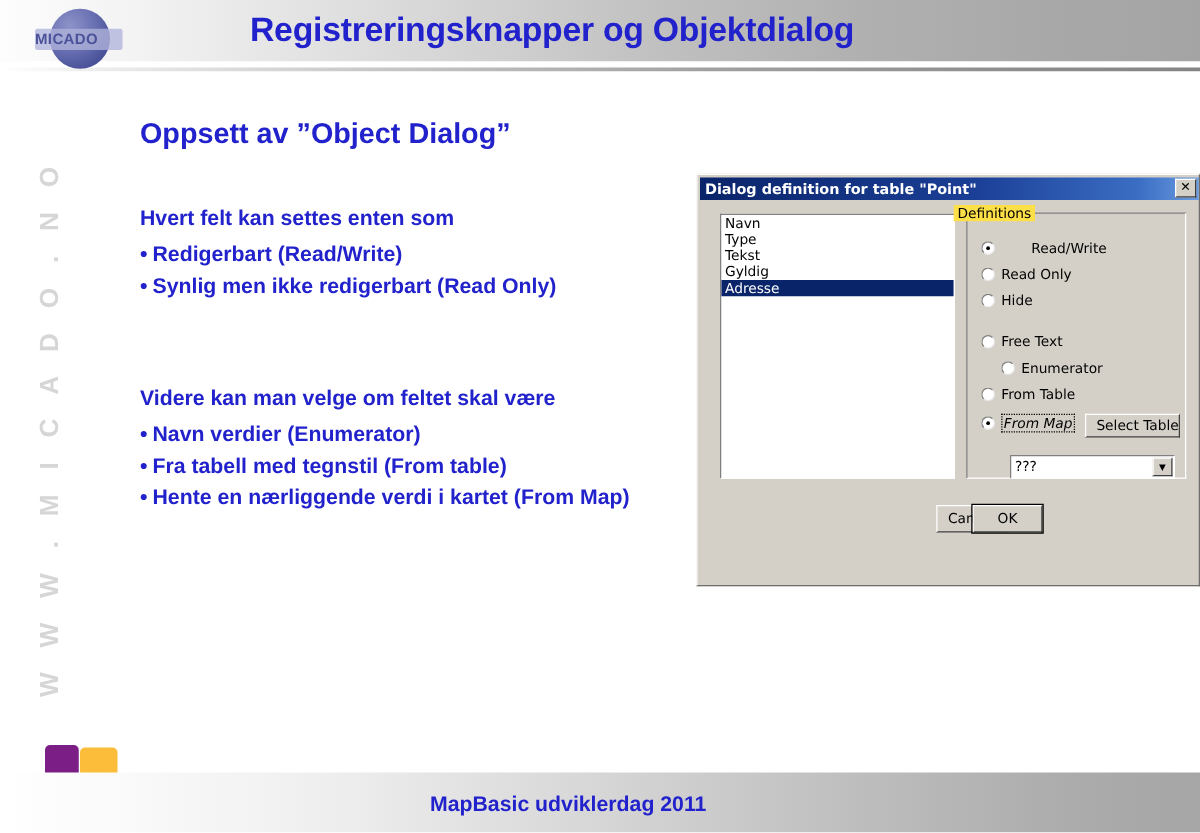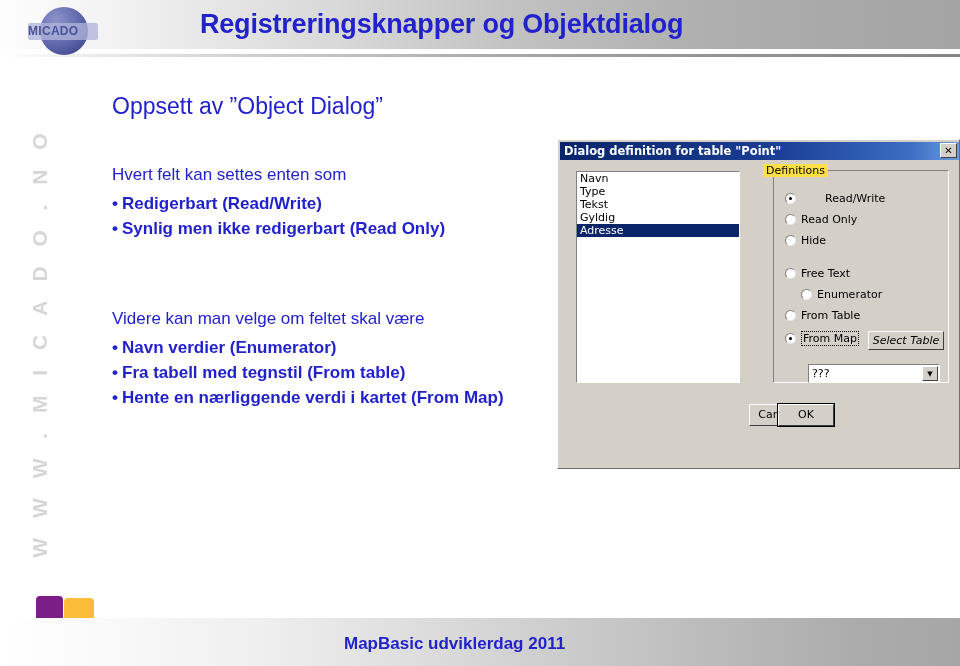--- a/index.html
+++ b/index.html
@@ -91,21 +91,21 @@
     left: 8px; top: 596px;
     width: 96px; height: 66px;
   }
   .sq { position: absolute; border-radius: 4px; }
   #sq-purple { left: 28px; top: 0px;  width: 27px; height: 27px; background: #7b1f86; }
   #sq-yellow { left: 56px; top: 2px;  width: 30px; height: 30px; background: #fcbd3a; }
   #sq-orange { left: 24px; top: 28px; width: 34px; height: 34px; background: #f19a2b; }
   #sq-teal   { left: 3px;  top: 44px; width: 18px; height: 18px; background: #5fc2b0; }
 
   
-  .slide-text { position: absolute; color: #2222cc; font-weight: normal; white-space: nowrap; }
+  .slide-text { position: absolute; color: #2222cc; font-weight: bold; white-space: nowrap; }
   #subtitle { left: 112px; top: 93px; font-size: 23px; }
   #lead-1   { left: 112px; top: 165px; font-size: 17px; }
   #lead-2   { left: 112px; top: 309px; font-size: 17px; }
 
   .bullet-list { position: absolute; color: #2222cc; font-weight: bold; font-size: 17px; }
   #list-1 { left: 112px; top: 191px; }
   #list-2 { left: 112px; top: 335px; }
   .bullet-item { white-space: nowrap; line-height: 25px; }
   .bullet-item .dot { display: inline-block; width: 10px; }
 
@@ -147,21 +147,21 @@
     font-weight: bold;
     color: #000;
     line-height: 13px;
     text-align: center;
   }
 
   
   #field-list {
     position: absolute;
     left: 18px; top: 31px;
-    width: 164px; height: 212px;
+    width: 188px; height: 212px;
     background: #ffffff;
     border: 1px solid #808080;
     border-right-color: #ffffff;
     border-bottom-color: #ffffff;
     overflow: hidden;
   }
   .list-row {
     font-size: 11px;
     color: #000000;
     line-height: 13px;
@@ -207,35 +207,34 @@
     flex: none;
   }
   .radio.on::after {
     content: "";
     position: absolute;
     left: 3px; top: 3px;
     width: 3px; height: 3px;
     border-radius: 50%;
     background: #000000;
   }
-  .radio-row .lbl.focus { border: 1px dotted #000; padding: 0 1px; margin: -1px 0; }
+  .radio-row .lbl.focus { border: 1px dotted #000; padding: 0 1px; margin: -1px 0; font-style: italic; }
 
   #select-table-btn {
     position: absolute;
     left: 310px; top: 191px;
     width: 76px; height: 19px;
     background: #d4d0c8;
     border: 1px solid #ffffff;
     border-right-color: #404040;
     border-bottom-color: #404040;
     font-size: 11px;
     color: #000;
     line-height: 17px;
-    text-align: center;
-    font-style: italic;
+    text-align: right;
   }
   #combo {
     position: absolute;
     left: 250px; top: 224px;
     width: 132px; height: 19px;
     background: #ffffff;
     border: 1px solid #808080;
     border-right-color: #ffffff;
     border-bottom-color: #ffffff;
   }

